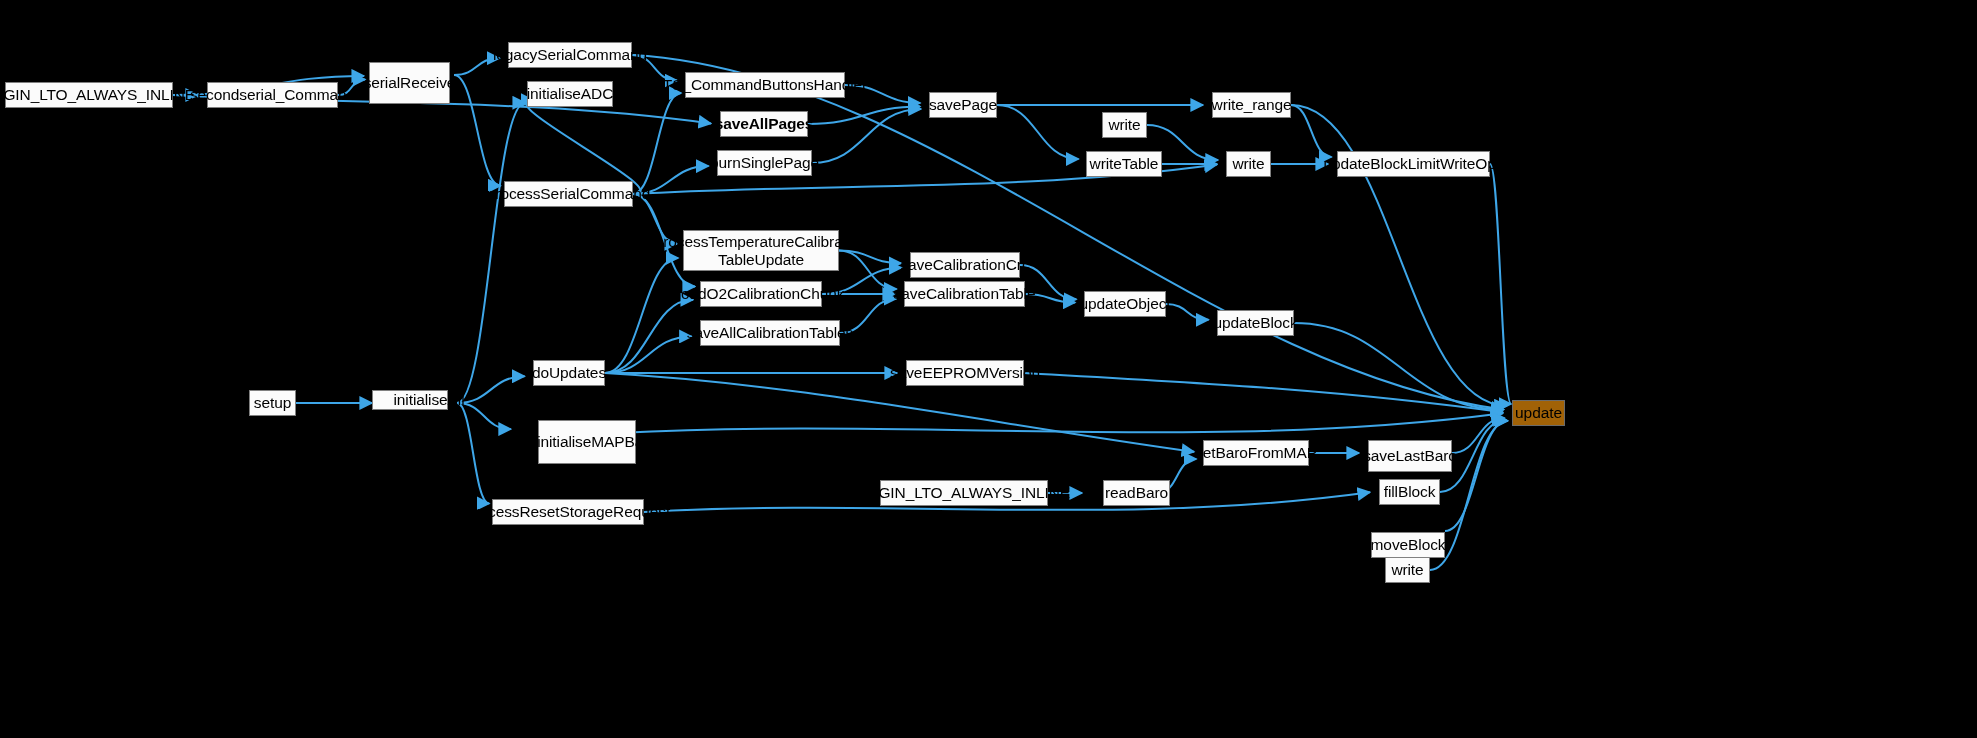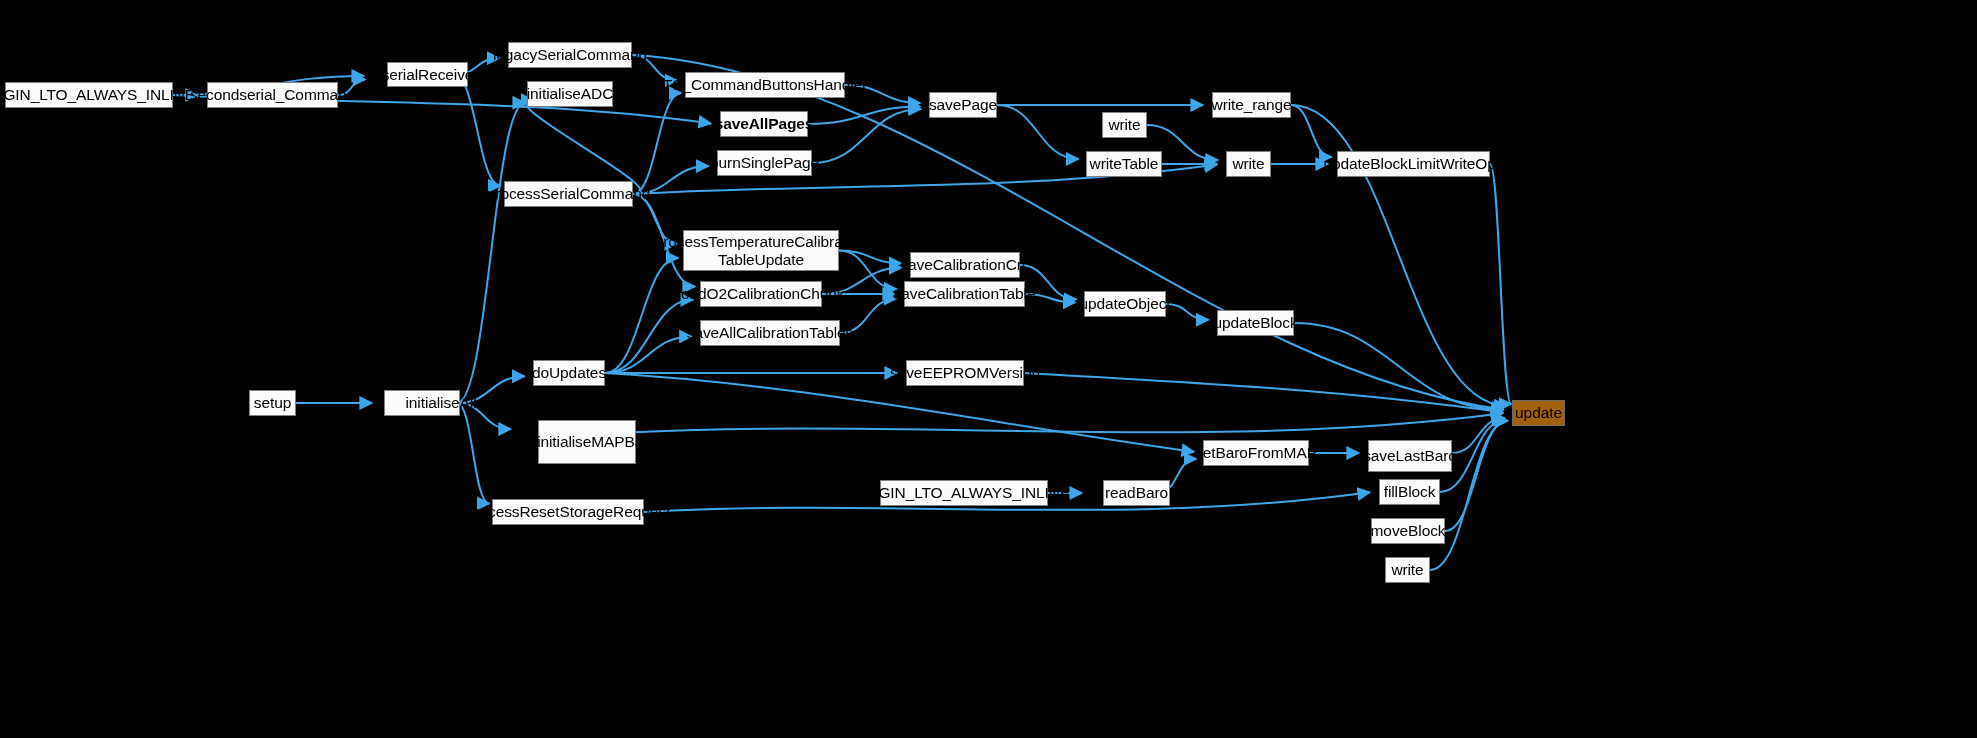--- a/index.html
+++ b/index.html
@@ -108,21 +108,21 @@
         <path d="M 1158,493 C 1178.25,493 1176.023316131847,458.97927454946927 1196.273316131847,458.97927454946927" fill="none" stroke="#3ea6e8" stroke-width="2" marker-end="url(#arrow)"></path>
         <path d="M 644,512 C 893.9,497.85125 1120.103330095854,526.6060573443306 1370.0033300958542,492.2448073443305" fill="none" stroke="#3ea6e8" stroke-width="2" marker-end="url(#arrow)"></path>
         <path d="M 1440,492 C 1472.4,492 1473.5375677043642,419.6518354354893 1505.9375677043643,419.6518354354893" fill="none" stroke="#3ea6e8" stroke-width="2" marker-end="url(#arrow)"></path>
         <path d="M 1445,531 C 1475.15,531 1477.4061945673207,420.8264035978532 1507.5561945673207,420.8264035978532" fill="none" stroke="#3ea6e8" stroke-width="2" marker-end="url(#arrow)"></path>
         <path d="M 1430,570 C 1466.9,570 1470.9334333143456,420.9774508493626 1507.8334333143457,420.9774508493626" fill="none" stroke="#3ea6e8" stroke-width="2" marker-end="url(#arrow)"></path>
       </g>
   </svg>
   <div id="node-layer">
       <div class="node" style="left: 5px; top: 82px; width: 168px; height: 26px;">BEGIN_LTO_ALWAYS_INLINE</div>
       <div class="node" style="left: 207px; top: 82px; width: 131px; height: 26px;">secondserial_Command</div>
-      <div class="node" style="left: 387px; top: 62px; width: 81px; height: 25px;">serialReceive</div>
+      <div class="node" style="left: 369px; top: 62px; width: 81px; height: 42px;">serialReceive</div>
       <div class="node" style="left: 508px; top: 42px; width: 124px; height: 26px;">legacySerialCommand</div>
       <div class="node" style="left: 527px; top: 81px; width: 86px; height: 26px;">initialiseADC</div>
       <div class="node" style="left: 685px; top: 72px; width: 160px; height: 26px;">TS_CommandButtonsHandler</div>
       <div class="node" style="left: 720px; top: 111px; width: 88px; height: 26px; font-weight: bold;">saveAllPages</div>
       <div class="node" style="left: 717px; top: 150px; width: 95px; height: 26px;">burnSinglePage</div>
       <div class="node" style="left: 504px; top: 181px; width: 129px; height: 26px;">processSerialCommand</div>
       <div class="node" style="left: 929px; top: 92px; width: 68px; height: 26px;">savePage</div>
       <div class="node" style="left: 1102px; top: 112px; width: 45px; height: 26px;">write</div>
       <div class="node" style="left: 1086px; top: 151px; width: 76px; height: 26px;">writeTable</div>
       <div class="node" style="left: 1212px; top: 92px; width: 79px; height: 26px;">write_range</div>
@@ -132,25 +132,25 @@
 TableUpdate</div>
       <div class="node" style="left: 910px; top: 252px; width: 110px; height: 26px;">saveCalibrationCrc</div>
       <div class="node" style="left: 700px; top: 281px; width: 122px; height: 26px;">loadO2CalibrationChunk</div>
       <div class="node" style="left: 904px; top: 281px; width: 121px; height: 26px;">saveCalibrationTable</div>
       <div class="node" style="left: 1084px; top: 291px; width: 82px; height: 26px;">updateObject</div>
       <div class="node" style="left: 700px; top: 320px; width: 140px; height: 26px;">saveAllCalibrationTables</div>
       <div class="node" style="left: 1217px; top: 310px; width: 77px; height: 26px;">updateBlock</div>
       <div class="node" style="left: 533px; top: 360px; width: 72px; height: 26px;">doUpdates</div>
       <div class="node" style="left: 906px; top: 360px; width: 118px; height: 26px;">saveEEPROMVersion</div>
       <div class="node" style="left: 249px; top: 390px; width: 47px; height: 26px;">setup</div>
-      <div class="node" style="left: 384px; top: 390px; width: 76px; height: 26px; padding-left: 38px;">initialiseAll</div>
+      <div class="node" style="left: 372px; top: 390px; width: 76px; height: 20px; padding-left: 38px;">initialiseAll</div>
       <div class="node current" style="left: 1512px; top: 400px; width: 53px; height: 26px;">update</div>
       <div class="node" style="left: 538px; top: 420px; width: 98px; height: 44px; padding-left: 20px;">initialiseMAPBaro</div>
       <div class="node" style="left: 1203px; top: 440px; width: 106px; height: 26px;">setBaroFromMAP</div>
       <div class="node" style="left: 1368px; top: 440px; width: 84px; height: 32px;">saveLastBaro</div>
       <div class="node" style="left: 880px; top: 480px; width: 168px; height: 26px;">BEGIN_LTO_ALWAYS_INLINE</div>
       <div class="node" style="left: 1091px; top: 480px; width: 67px; height: 26px; margin-left: 12px;">readBaro</div>
       <div class="node" style="left: 1379px; top: 479px; width: 61px; height: 26px;">fillBlock</div>
       <div class="node" style="left: 492px; top: 499px; width: 152px; height: 26px;">processResetStorageRequest</div>
-      <div class="node" style="left: 1371px; top: 518px; width: 74px; height: 26px;">moveBlock</div>
+      <div class="node" style="left: 1371px; top: 532px; width: 74px; height: 26px;">moveBlock</div>
       <div class="node" style="left: 1385px; top: 557px; width: 45px; height: 26px;">write</div>
     </div>
 </div>
 
 </body></html>

